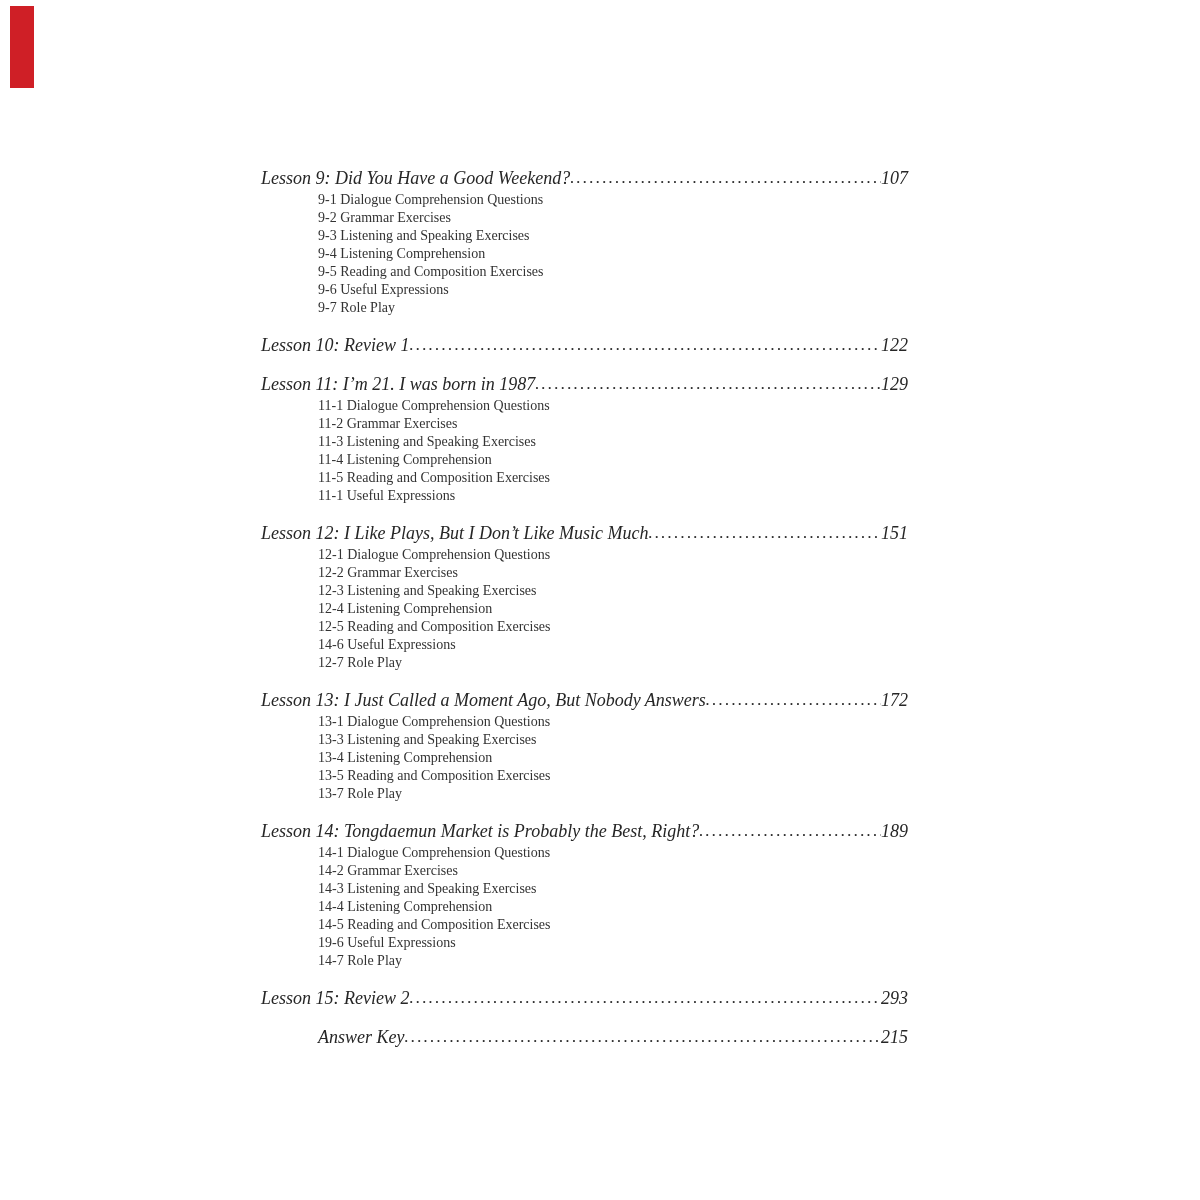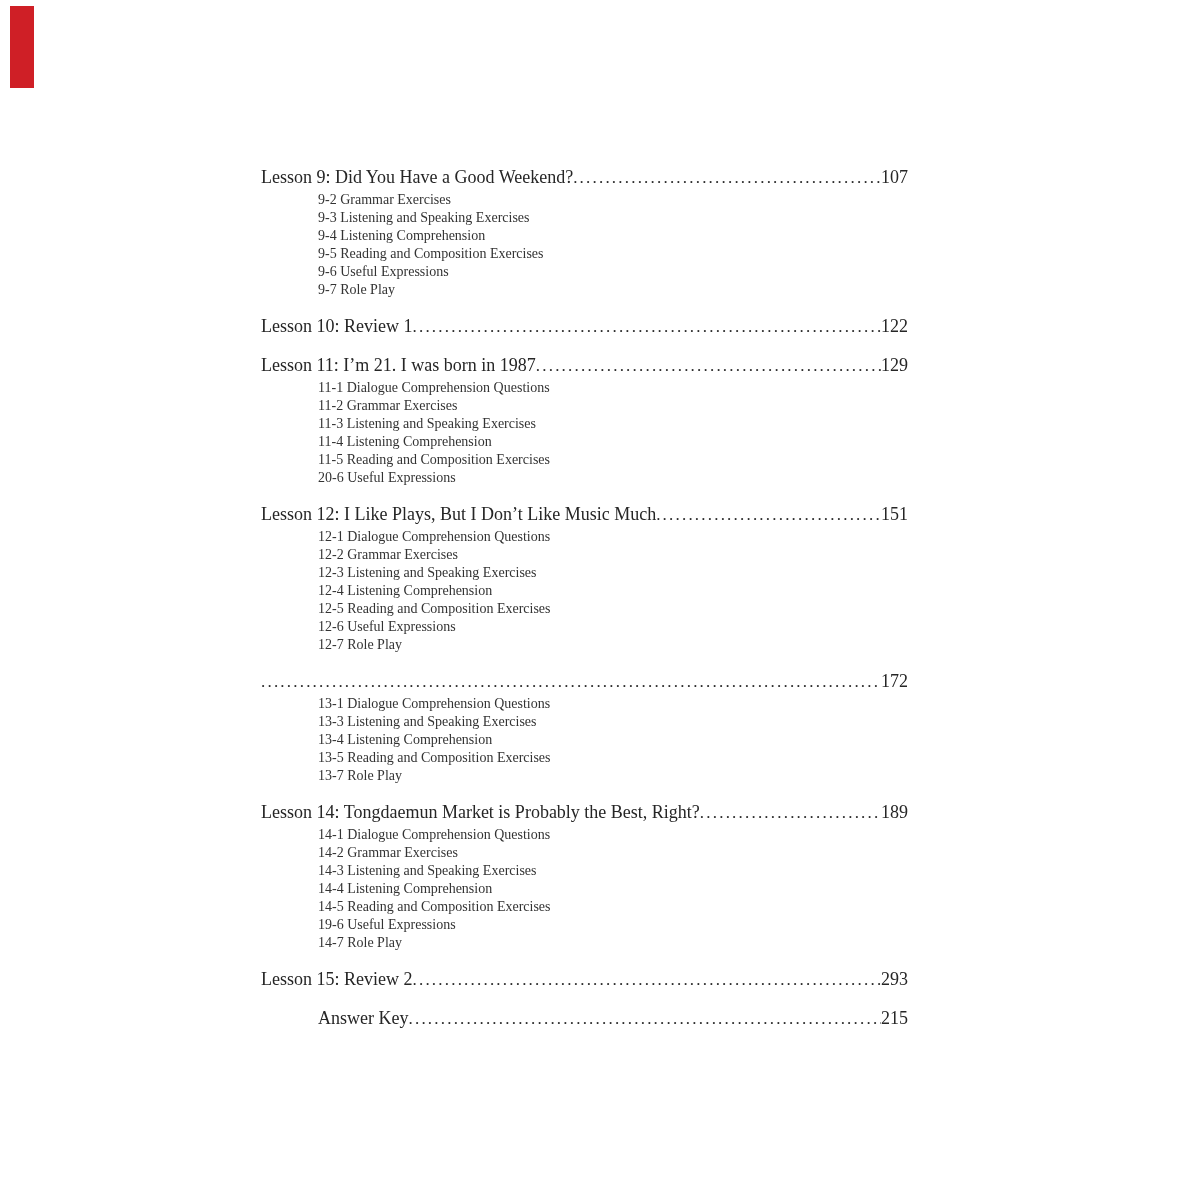--- a/index.html
+++ b/index.html
@@ -20,24 +20,25 @@
   }
   .content {
     position: absolute;
     left: 261px;
     top: 166px;
     width: 647px;
   }
   .toc-section + .toc-section { margin-top: 16px; }
   .toc-line {
     display: flex;
-    align-items: flex-start;
+    align-items: flex-end;
     font-size: 18px;
     line-height: 22px;
     color: #262626;
+    font-style: italic;
   }
   .toc-line .t { white-space: nowrap; }
   .leader {
     flex: 1 1 auto;
     overflow: hidden;
     white-space: nowrap;
     min-width: 8px;
     color: #2b2b2b;
   }
   .leader::after {
@@ -63,20 +64,21 @@
 
   <div class="content">
 
     <div class="toc-section">
       <div class="toc-line">
         <span class="t">Lesson 9: Did You Have a Good Weekend?</span>
         <span class="leader"></span>
         <span class="pg">107</span>
       </div>
       <div class="subs">
+        <div class="sub">9-1 Dialogue Comprehension Questions</div>
         <div class="sub">9-2 Grammar Exercises</div>
         <div class="sub">9-3 Listening and Speaking Exercises</div>
         <div class="sub">9-4 Listening Comprehension</div>
         <div class="sub">9-5 Reading and Composition Exercises</div>
         <div class="sub">9-6 Useful Expressions</div>
         <div class="sub">9-7 Role Play</div>
       </div>
     </div>
 
     <div class="toc-section">
@@ -92,43 +94,44 @@
         <span class="t">Lesson 11: I’m 21. I was born in 1987</span>
         <span class="leader"></span>
         <span class="pg">129</span>
       </div>
       <div class="subs">
         <div class="sub">11-1 Dialogue Comprehension Questions</div>
         <div class="sub">11-2 Grammar Exercises</div>
         <div class="sub">11-3 Listening and Speaking Exercises</div>
         <div class="sub">11-4 Listening Comprehension</div>
         <div class="sub">11-5 Reading and Composition Exercises</div>
-        <div class="sub">20-6 Useful Expressions</div>
+        <div class="sub">11-1 Useful Expressions</div>
       </div>
     </div>
 
     <div class="toc-section">
       <div class="toc-line">
         <span class="t">Lesson 12: I Like Plays, But I Don’t Like Music Much</span>
         <span class="leader"></span>
         <span class="pg">151</span>
       </div>
       <div class="subs">
         <div class="sub">12-1 Dialogue Comprehension Questions</div>
         <div class="sub">12-2 Grammar Exercises</div>
         <div class="sub">12-3 Listening and Speaking Exercises</div>
         <div class="sub">12-4 Listening Comprehension</div>
         <div class="sub">12-5 Reading and Composition Exercises</div>
-        <div class="sub">12-6 Useful Expressions</div>
+        <div class="sub">14-6 Useful Expressions</div>
         <div class="sub">12-7 Role Play</div>
       </div>
     </div>
 
     <div class="toc-section">
       <div class="toc-line">
+        <span class="t">Lesson 13: I Just Called a Moment Ago, But Nobody Answers</span>
         <span class="leader"></span>
         <span class="pg">172</span>
       </div>
       <div class="subs">
         <div class="sub">13-1 Dialogue Comprehension Questions</div>
         <div class="sub">13-3 Listening and Speaking Exercises</div>
         <div class="sub">13-4 Listening Comprehension</div>
         <div class="sub">13-5 Reading and Composition Exercises</div>
         <div class="sub">13-7 Role Play</div>
       </div>

